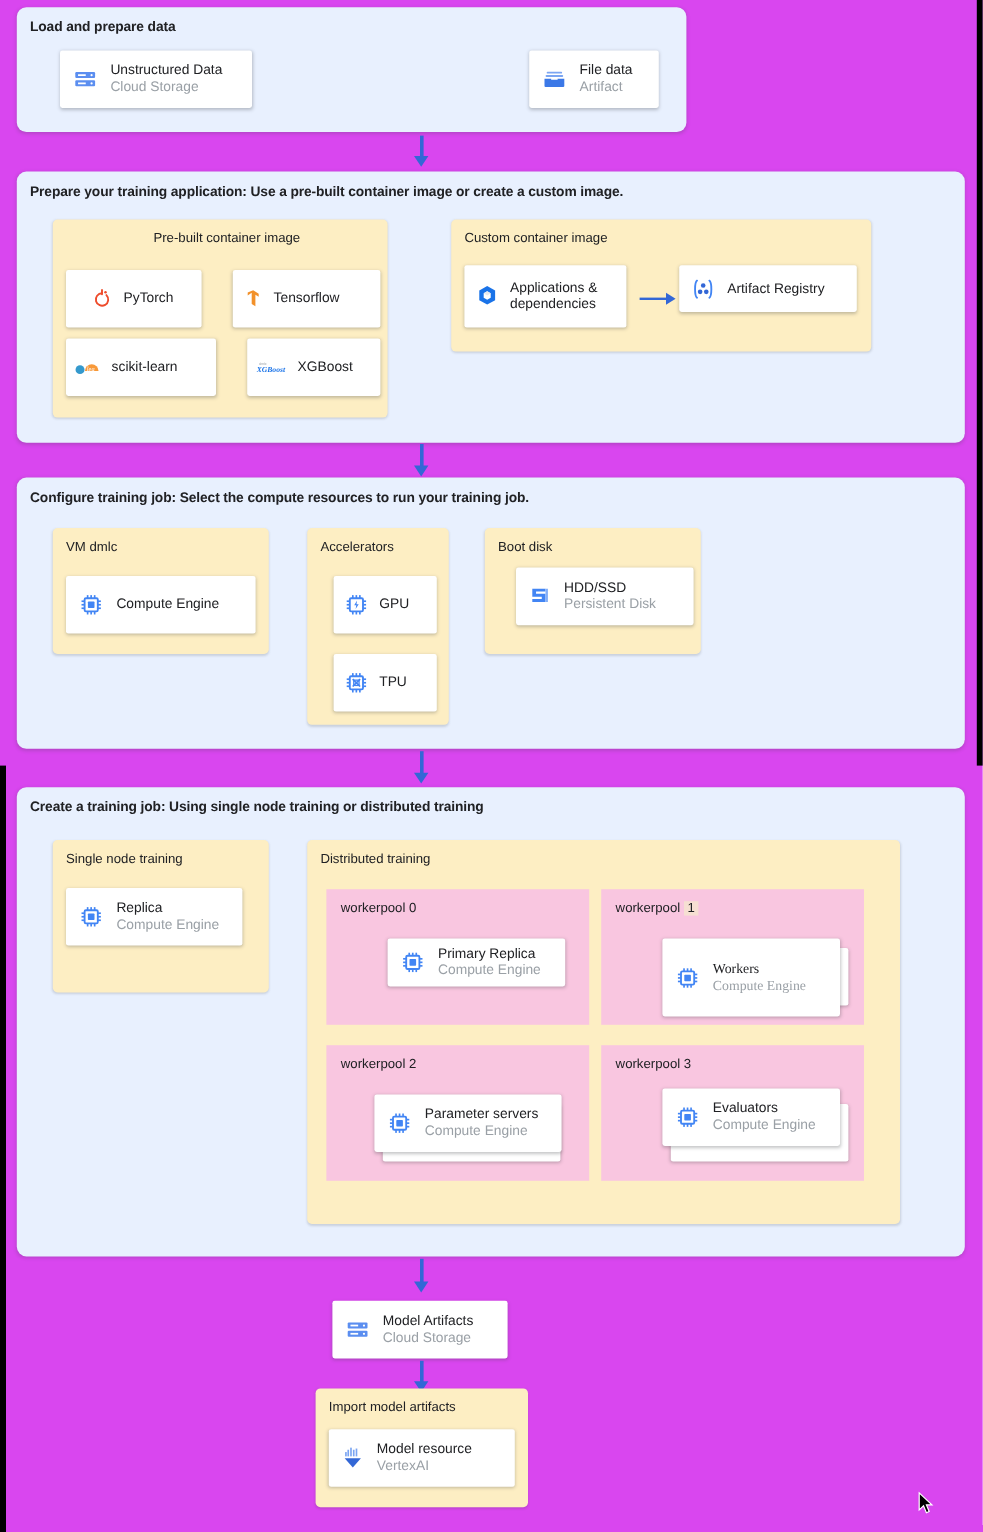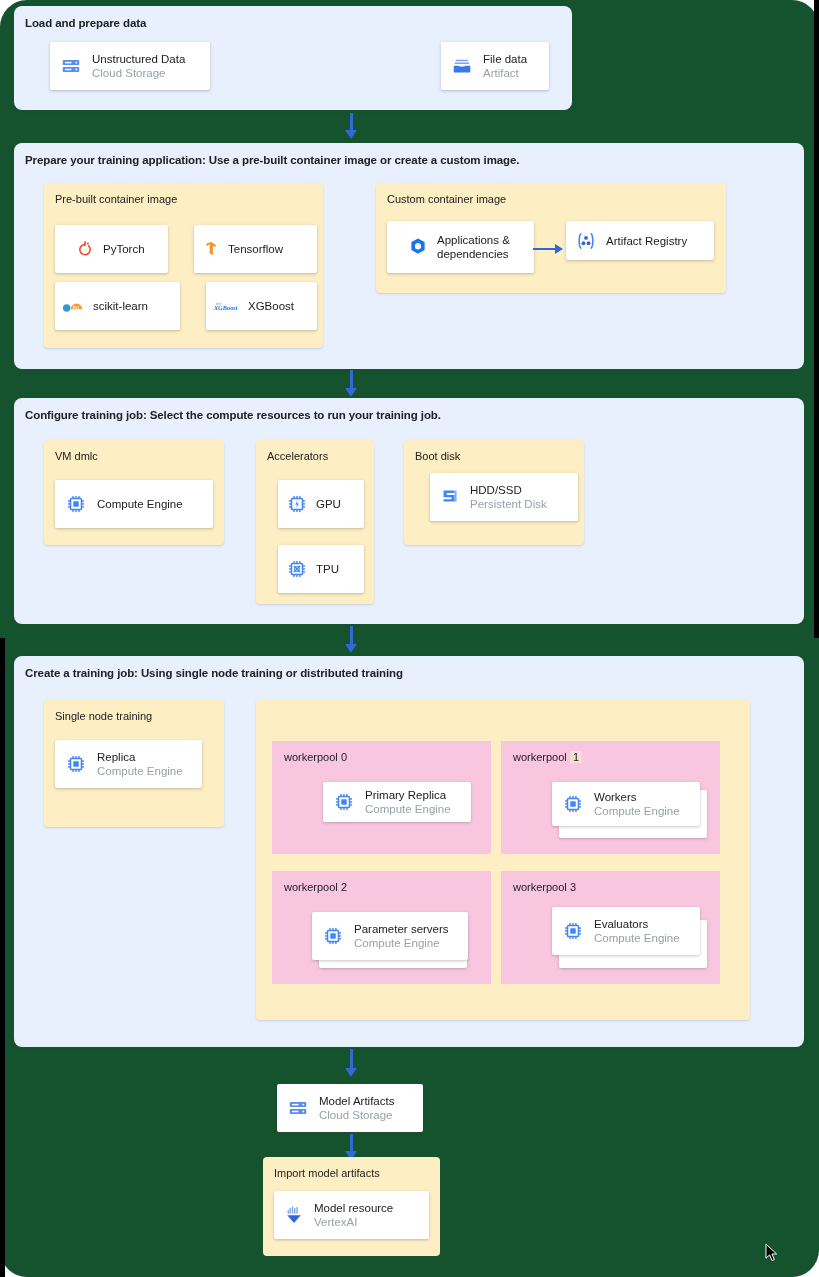--- a/index.html
+++ b/index.html
@@ -2,21 +2,21 @@
 <html><head>
 <meta charset="utf-8">
 <style>
   * { box-sizing: border-box; margin: 0; padding: 0; }
   html, body {
     width: 819px; height: 1277px;
     background: #ffffff;
     font-family: "Liberation Sans", sans-serif;
     overflow: hidden;
   }
-  #page { position: relative; width: 819px; height: 1277px; background:#14532d;border-radius:27px; }
+  #page { position: relative; width: 819px; height: 1277px; background:#d946ef; }
 
   
   .edge-bar { position: absolute; background: #000; }
   #edge-right { right: 0; top: 0; width: 5px; height: 638px; }
   #edge-left  { left: 0; top: 638px; width: 5px; height: 639px; }
 
   
   .section {
     position: absolute;
     background: #e8f0fe;
@@ -130,21 +130,21 @@
   </div>
 
   <div class="arrow" style="left:344px; top:113px; width:14px; height:27px;">
     <div class="shaft" style="left:6px; top:0; width:2.5px; height:19px;"></div>
     <div class="head" style="left:1px; top:17px;"></div>
   </div>
 
   <div class="section" style="left:14px; top:143px; width:790px; height:226px;">
     <div class="section-title">Prepare your training application: Use a pre-built container image or create a custom image.</div>
 
-    <div class="group" style="left:30px; top:40px; width:279px; height:165px;">
+    <div class="group" style="left:30px; top:40px; width:279px; height:165px;text-align:center;">
       <div class="group-title">Pre-built container image</div>
 
       <div class="card" style="left:11px; top:42px; width:113px; height:48px;padding-left:12px;">
         <div class="ic" style="width:36px;">
           <svg width="20" height="20" viewBox="0 0 24 24">
             <path d="M12 6.5a6.2 6.2 0 1 0 4.4 1.8" fill="none" stroke="#ee4c2c" stroke-width="1.9" stroke-linecap="round"></path>
             <path d="M12 3.2v4.2" stroke="#ee4c2c" stroke-width="1.9" stroke-linecap="round"></path>
             <circle cx="15.5" cy="5.4" r="1.25" fill="#ee4c2c"></circle>
           </svg>
         </div>
@@ -187,21 +187,21 @@
         </div>
         <div class="txt">
           <div class="t1">XGBoost</div>
         </div>
       </div>
     </div>
 
     <div class="group" style="left:362px; top:40px; width:350px; height:110px;">
       <div class="group-title">Custom container image</div>
 
-      <div class="card" style="left:11px; top:38px; width:147px; height:52px;padding-left:12px;">
+      <div class="card" style="left:11px; top:38px; width:135px; height:52px;">
         <div class="ic" style="width:38px;">
           <svg width="22" height="22" viewBox="0 0 24 24">
             <path d="M12 2.6 19.2 6.6 19.2 15.4 12 19.4 4.8 15.4 4.8 6.6 Z" fill="#1a73e8"></path>
             <path d="M12 7.4 15.2 9.2 15.2 13.3 12 15.1 8.8 13.3 8.8 9.2 Z" fill="#ffffff"></path>
             <path d="M12 7.4 15.2 9.2 12 11.1 8.8 9.2 Z" fill="#e8eaed"></path>
           </svg>
         </div>
         <div class="txt">
           <div class="t1 wrap" style="max-width:92px;">Applications &amp; dependencies</div>
         </div>
@@ -370,20 +370,21 @@
           </svg>
         </div>
         <div class="txt">
           <div class="t1">Replica</div>
           <div class="t2">Compute Engine</div>
         </div>
       </div>
     </div>
 
     <div class="group" style="left:242px; top:44px; width:494px; height:320px;">
+      <div class="group-title">Distributed training</div>
 
       <div class="pool" style="left:16px; top:41px; width:219px; height:113px;">
         <div class="pool-title">
           <span>workerpool</span>
           <span>0</span>
         </div>
         <div class="card" style="left:51px; top:41px; width:148px; height:40px;">
           <div class="ic" style="width:42px;">
             <svg width="22" height="22" viewBox="0 0 24 24">
               <rect x="6" y="6" width="12" height="12" rx="1.2" fill="none" stroke="#4285f4" stroke-width="1.7"></rect>
@@ -410,21 +411,21 @@
           </div>
         </div>
       </div>
 
       <div class="pool" style="left:245px; top:41px; width:219px; height:113px;">
         <div class="pool-title">
           <span>workerpool</span>
           <span class="hl">1</span>
         </div>
         <div class="card-stack-back" style="left:58px; top:49px; width:148px; height:48px;"></div>
-        <div class="card" style="left:51px; top:41px; width:148px; height:44px;">
+        <div class="card" style="left:51px; top:41px; width:148px; height:65px;font-family:Liberation Serif, serif;">
           <div class="ic" style="width:42px;">
             <svg width="22" height="22" viewBox="0 0 24 24">
               <rect x="6" y="6" width="12" height="12" rx="1.2" fill="none" stroke="#4285f4" stroke-width="1.7"></rect>
               <rect x="9" y="9" width="6" height="6" rx="0.7" fill="#4285f4"></rect>
               <g fill="#4285f4">
                 <rect x="8" y="3.2" width="1.5" height="2.6"></rect>
                   <rect x="11.2" y="3.2" width="1.5" height="2.6"></rect>
                   <rect x="14.4" y="3.2" width="1.5" height="2.6"></rect>
                 <rect x="8" y="18.2" width="1.5" height="2.6"></rect>
                   <rect x="11.2" y="18.2" width="1.5" height="2.6"></rect>

